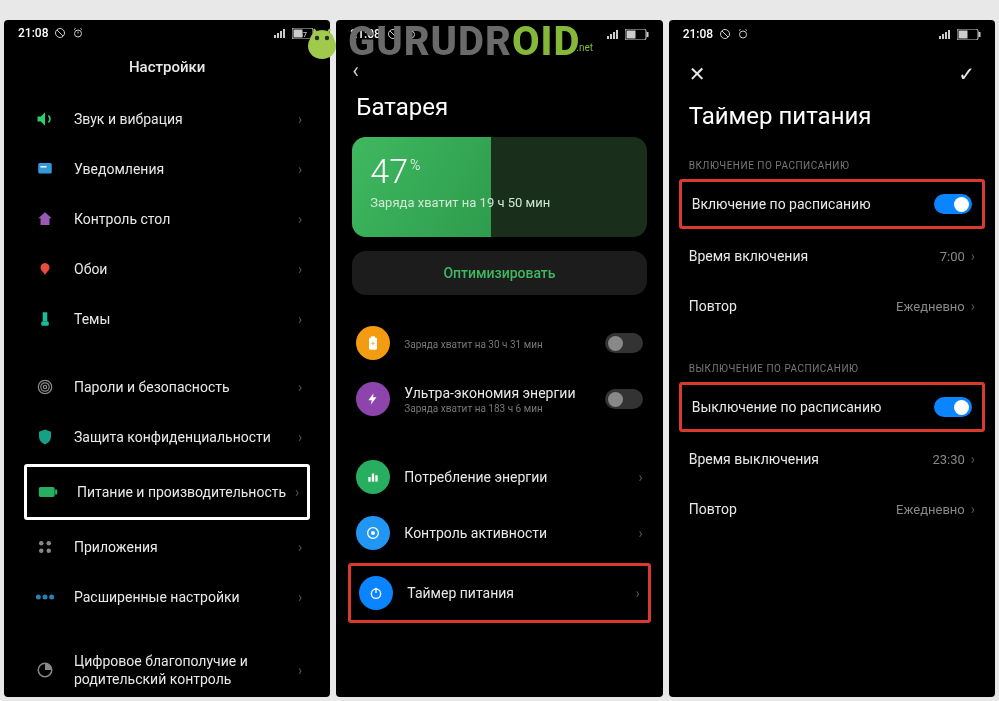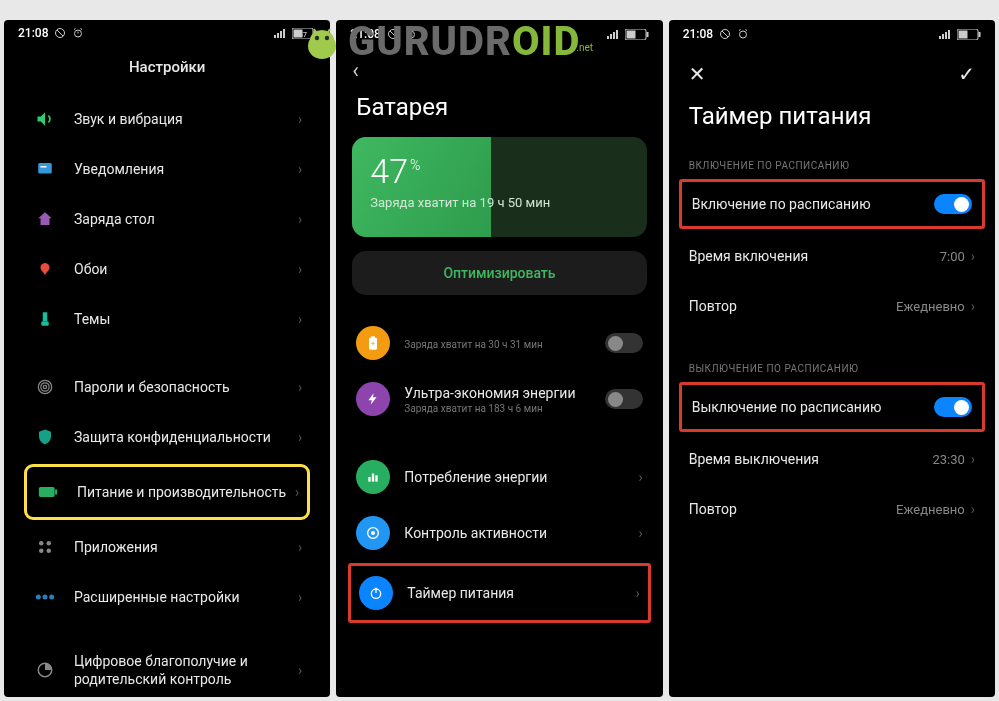--- a/index.html
+++ b/index.html
@@ -46,22 +46,22 @@
     color: #e9e9e9;
   }
   .settings-list { padding: 0 20px; }
   .settings-item {
     display: flex;
     align-items: center;
     padding: 12px 8px;
     min-height: 47px;
   }
   .settings-item.highlighted {
-    border: 3px solid #fde047;
-    border-radius: 9px;
+    border: 3px solid #ffffff;
+    border-radius: 3px;
     margin: 2px 0;
   }
   .icon-box {
     width: 26px;
     height: 26px;
     display: flex;
     align-items: center;
     justify-content: center;
     margin-right: 16px;
     flex-shrink: 0;
@@ -306,21 +306,21 @@
         </div>
       <div class="settings-label">Уведомления</div>
       <span class="chevron">›</span>
     </div>
     <div class="settings-item">
       <div class="icon-box">
           <svg width="18" height="18" viewBox="0 0 24 24">
             <path d="M12 3l9 8h-3v9H6v-9H3z" fill="#9b59b6"></path>
           </svg>
         </div>
-      <div class="settings-label">Заряда стол</div>
+      <div class="settings-label">Контроль стол</div>
       <span class="chevron">›</span>
     </div>
     <div class="settings-item">
       <div class="icon-box">
           <svg width="18" height="18" viewBox="0 0 24 24">
             <path d="M12 4c4 0 6 3 6 6 0 4-4 6-6 10-2-4-6-6-6-10 0-3 2-6 6-6z" fill="#e74c3c"></path>
           </svg>
         </div>
       <div class="settings-label">Обои</div>
       <span class="chevron">›</span>

